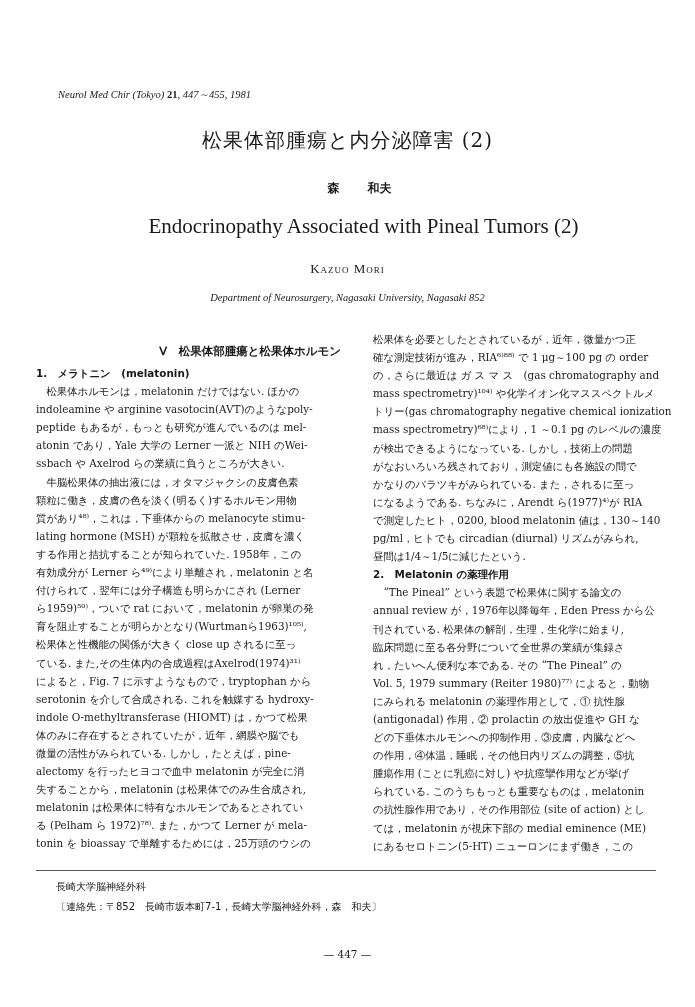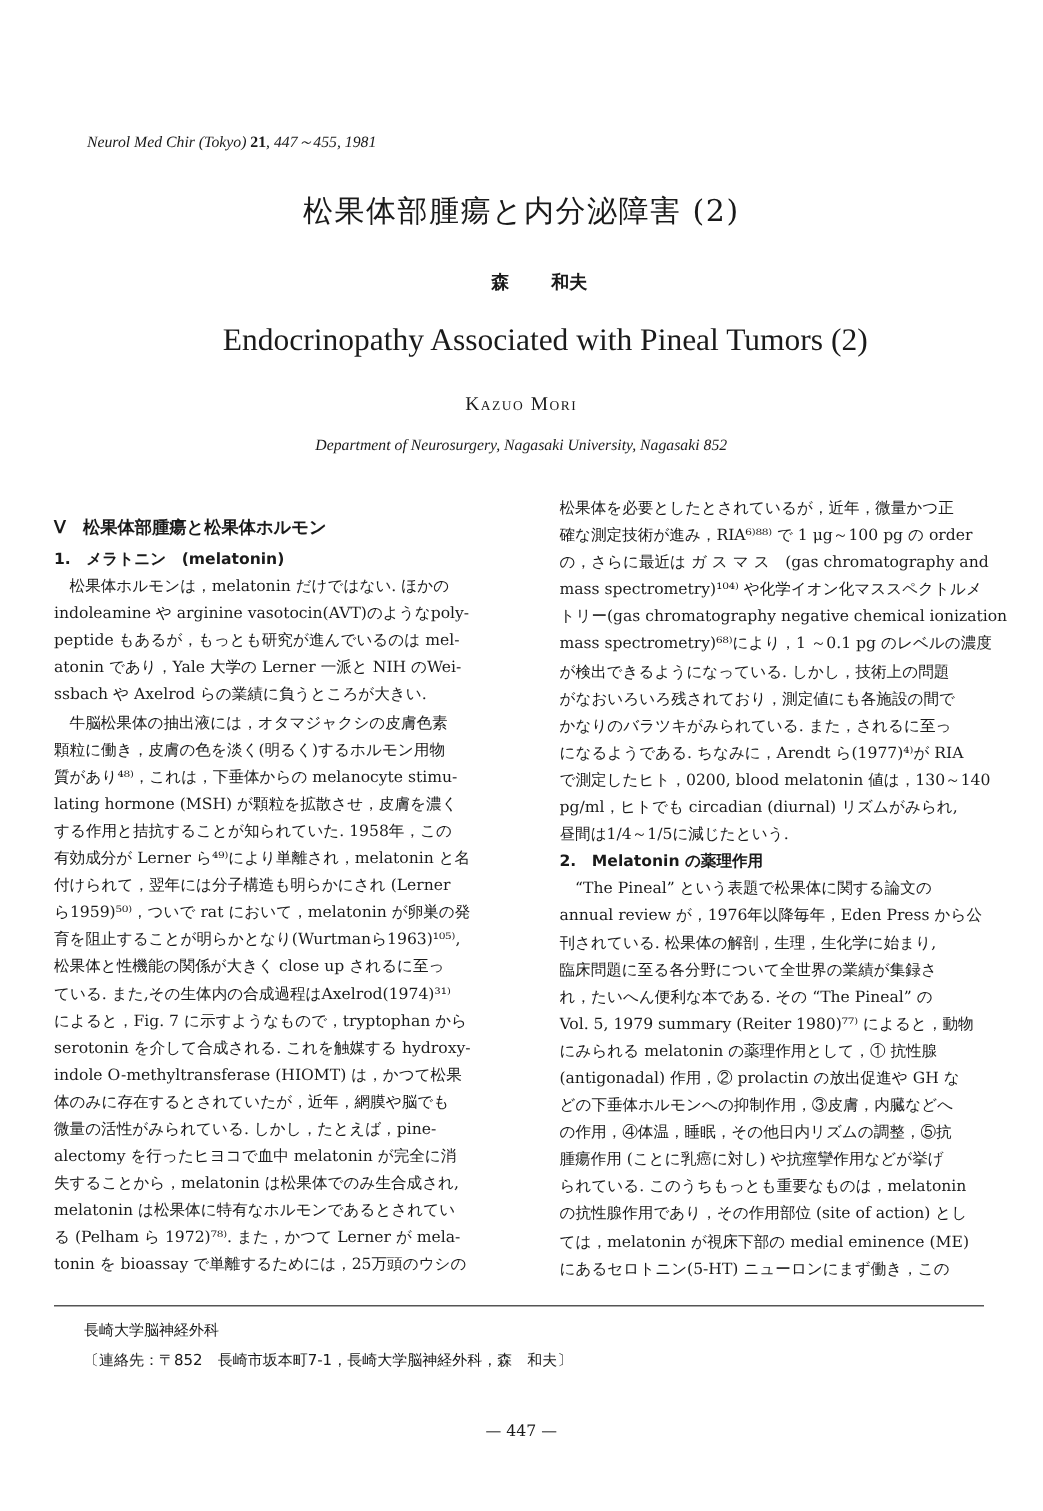--- a/index.html
+++ b/index.html
@@ -9,21 +9,21 @@
   .jp-title { position: absolute; left: 0; width: 695px; top: 127px; text-align: center; font-size: 20px; letter-spacing: 1px; font-family: "DejaVu Serif", serif; }
   .jp-author { position: absolute; left: 0; width: 695px; top: 180px; text-align: center; font-size: 12px; font-weight: bold; font-family: "DejaVu Sans", sans-serif; padding-left: 12px; }
   .jp-author span { display: inline-block; margin: 0 14px; }
   .en-title { position: absolute; left: 16px; width: 695px; top: 214px; text-align: center; font-size: 21px; font-family: "Liberation Serif", serif; }
   .en-author { position: absolute; left: 0; width: 695px; top: 261px; text-align: center; font-size: 13px; font-family: "Liberation Serif", serif; font-variant: small-caps; letter-spacing: 1px; }
   .affil { position: absolute; left: 0; width: 695px; top: 292px; text-align: center; font-size: 10.5px; font-style: italic; font-family: "Liberation Serif", serif; }
   .col { position: absolute; top: 338px; width: 305px; font-size: 10.4px; line-height: 18.1px; font-family: "DejaVu Serif", serif; text-align: justify; }
   .col.left { left: 36px; }
   .col.right { left: 325px; top: 330px; margin-left: 48px; }
   .line { white-space: nowrap; overflow: hidden; height: 18.1px; }
-  .sec-head { text-align: left; font-weight: bold; font-size: 11.5px; height: 22px; line-height: 22px; margin-bottom: 1px; padding-top: 3px; font-family: Liberation Sans, sans-serif; }
+  .sec-head { text-align: right; font-weight: bold; font-size: 11.5px; height: 22px; line-height: 22px; margin-bottom: 1px; padding-top: 3px; font-family: Liberation Mono, monospace; }
   .sub-head { font-weight: bold; font-family: "DejaVu Sans", sans-serif; font-size: 10.4px; }
   .rule { position: absolute; left: 36px; width: 620px; top: 870px; border-top: 1px solid #555; }
   .foot { position: absolute; left: 56px; font-size: 10px; font-family: "DejaVu Sans", sans-serif; white-space: nowrap; }
   .foot.a { top: 880px; }
   .foot.b { top: 900px; }
   .pagenum { position: absolute; left: 0; width: 695px; top: 948px; text-align: center; font-size: 10.5px; font-family: "DejaVu Serif", serif; }
 </style>
 </head>
 <body>
 

